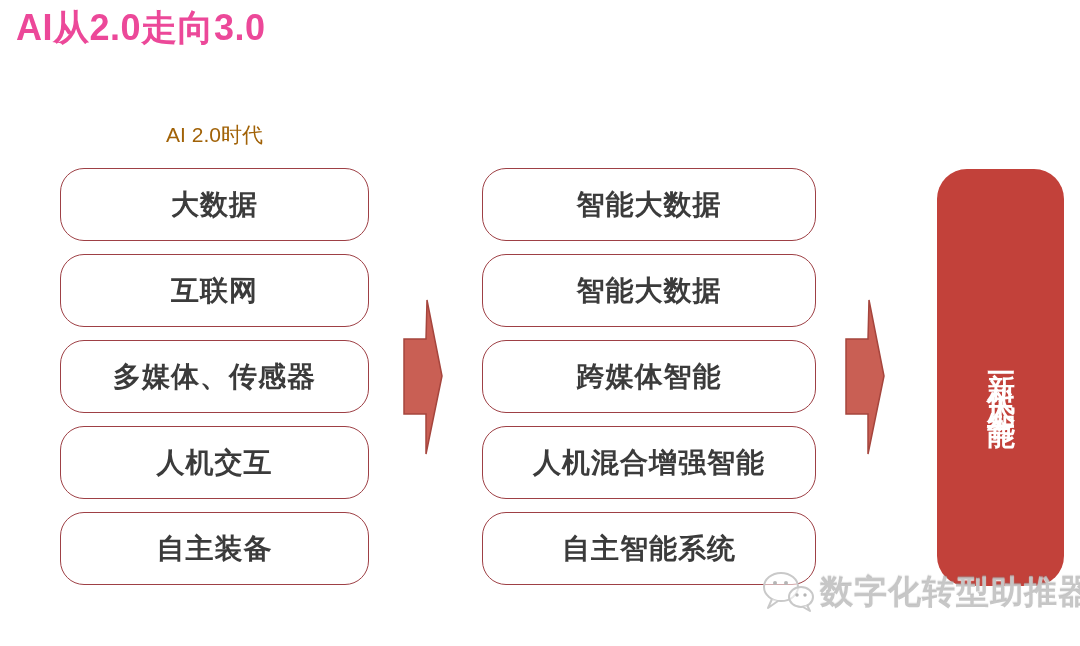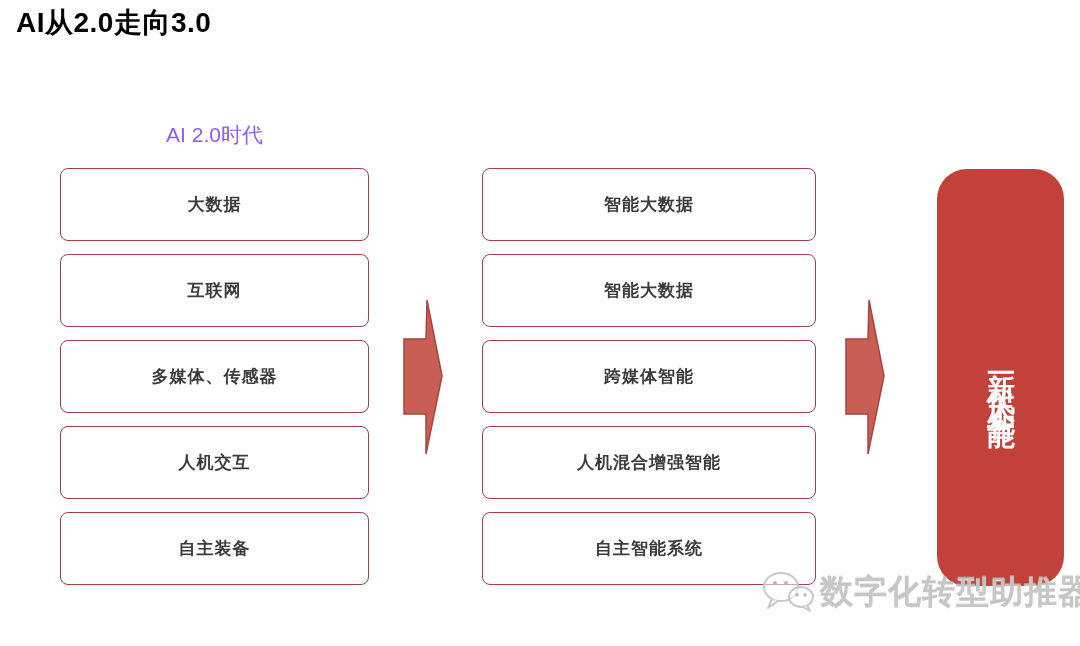--- a/index.html
+++ b/index.html
@@ -2,33 +2,33 @@
 <html><head>
 <meta charset="utf-8">
 <style>
   html,body{margin:0;padding:0;background:#fff;}
   .slide{
     position:relative;width:1080px;height:646px;background:#ffffff;overflow:hidden;
     font-family:"Liberation Sans",sans-serif;
   }
   .title{
     position:absolute;left:16px;top:4px;margin:0;
-    font-size:28px;font-weight:700;color:#000000;letter-spacing:0.5px;
+    font-size:36px;font-weight:700;color:#ec4899;letter-spacing:0.5px;
   }
   .col-header{
     position:absolute;top:121px;height:28px;line-height:28px;
-    text-align:center;font-size:21px;color:#8b5cf6;
+    text-align:center;font-size:21px;color:#a16207;
   }
   .col-header.left{left:60px;width:309px;}
   .col-header.right{left:482px;width:314px;}
   .box{
     position:absolute;height:73px;background:#ffffff;
-    border:1.6px solid #9e4045;border-radius:8px;
+    border:1.6px solid #9e4045;border-radius:24px;
     display:flex;align-items:center;justify-content:center;
-    font-size:17px;font-weight:700;color:#3b3b3b;letter-spacing:1px;
+    font-size:28px;font-weight:700;color:#3b3b3b;letter-spacing:1px;
     box-sizing:border-box;
   }
   .box.left{left:60px;width:309px;}
   .box.right{left:482px;width:334px;}
   .r1{top:168px}.r2{top:254px}.r3{top:340px}.r4{top:426px}.r5{top:512px}
   .arrow{position:absolute;top:294px;width:48px;height:166px;}
   .result-block{
     position:absolute;left:937px;top:169px;width:127px;height:417px;
     background:#c2413a;border-radius:30px;
     display:flex;align-items:center;justify-content:center;

